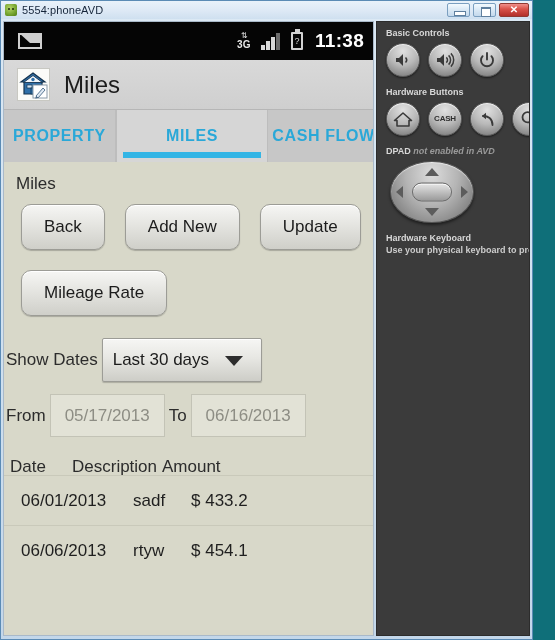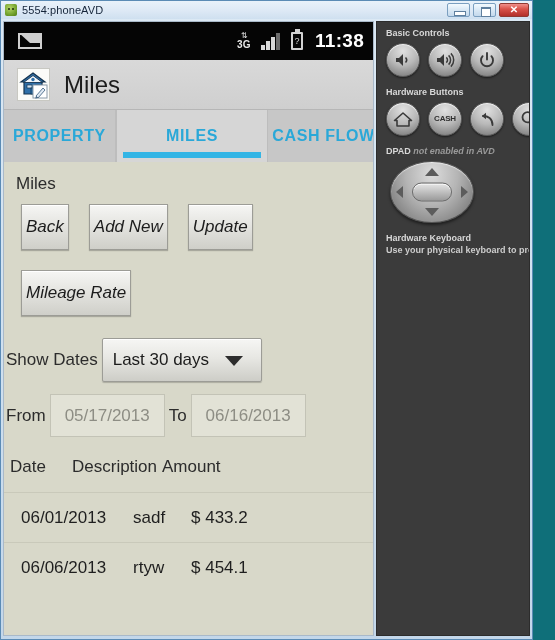--- a/index.html
+++ b/index.html
@@ -259,32 +259,31 @@
     color:#2c2c2c;
   }
 
   .btn-row { position:absolute; display:flex; }
   #btn-row-1 { left:17px; top:42px; gap:20px; }
   #btn-row-2 { left:17px; top:108px; }
 
   .android-btn {
     background: linear-gradient(180deg,#f6f6f4 0%,#e6e6e2 42%,#cfcfc9 100%);
     border:1px solid #9c9c96;
-    border-radius:0;
+    border-radius:10px;
     box-shadow: 0 1px 1px rgba(0,0,0,0.22), inset 0 1px 0 #ffffff;
     font-size:17px;
     color:#1c1c1c;
-    padding:0 4px;
+    padding:0 22px;
     height:46px;
     display:flex;
     align-items:center;
     justify-content:center;
     font-family:"Liberation Sans", sans-serif;
     white-space:nowrap;
-    font-style:italic;
   }
 
   #dates-row {
     position:absolute;
     left:0; top:176px;
     width:100%;
     display:flex;
     align-items:center;
     padding-left:2px;
   }
@@ -341,21 +340,21 @@
     left:6px; top:295px;
     display:flex;
     font-size:17px;
     color:#2c2c2c;
   }
   #table-header .th-date { width:62px; }
   #table-header .th-desc { width:90px; }
 
   #data-rows {
     position:absolute;
-    left:0; top:330px;
+    left:0; top:313px;
     right:0;
   }
   .data-row {
     height:50px;
     display:flex;
     align-items:center;
     padding-left:17px;
     border-top:1px solid #c9c9ba;
     font-size:17px;
     color:#1f1f1f;

